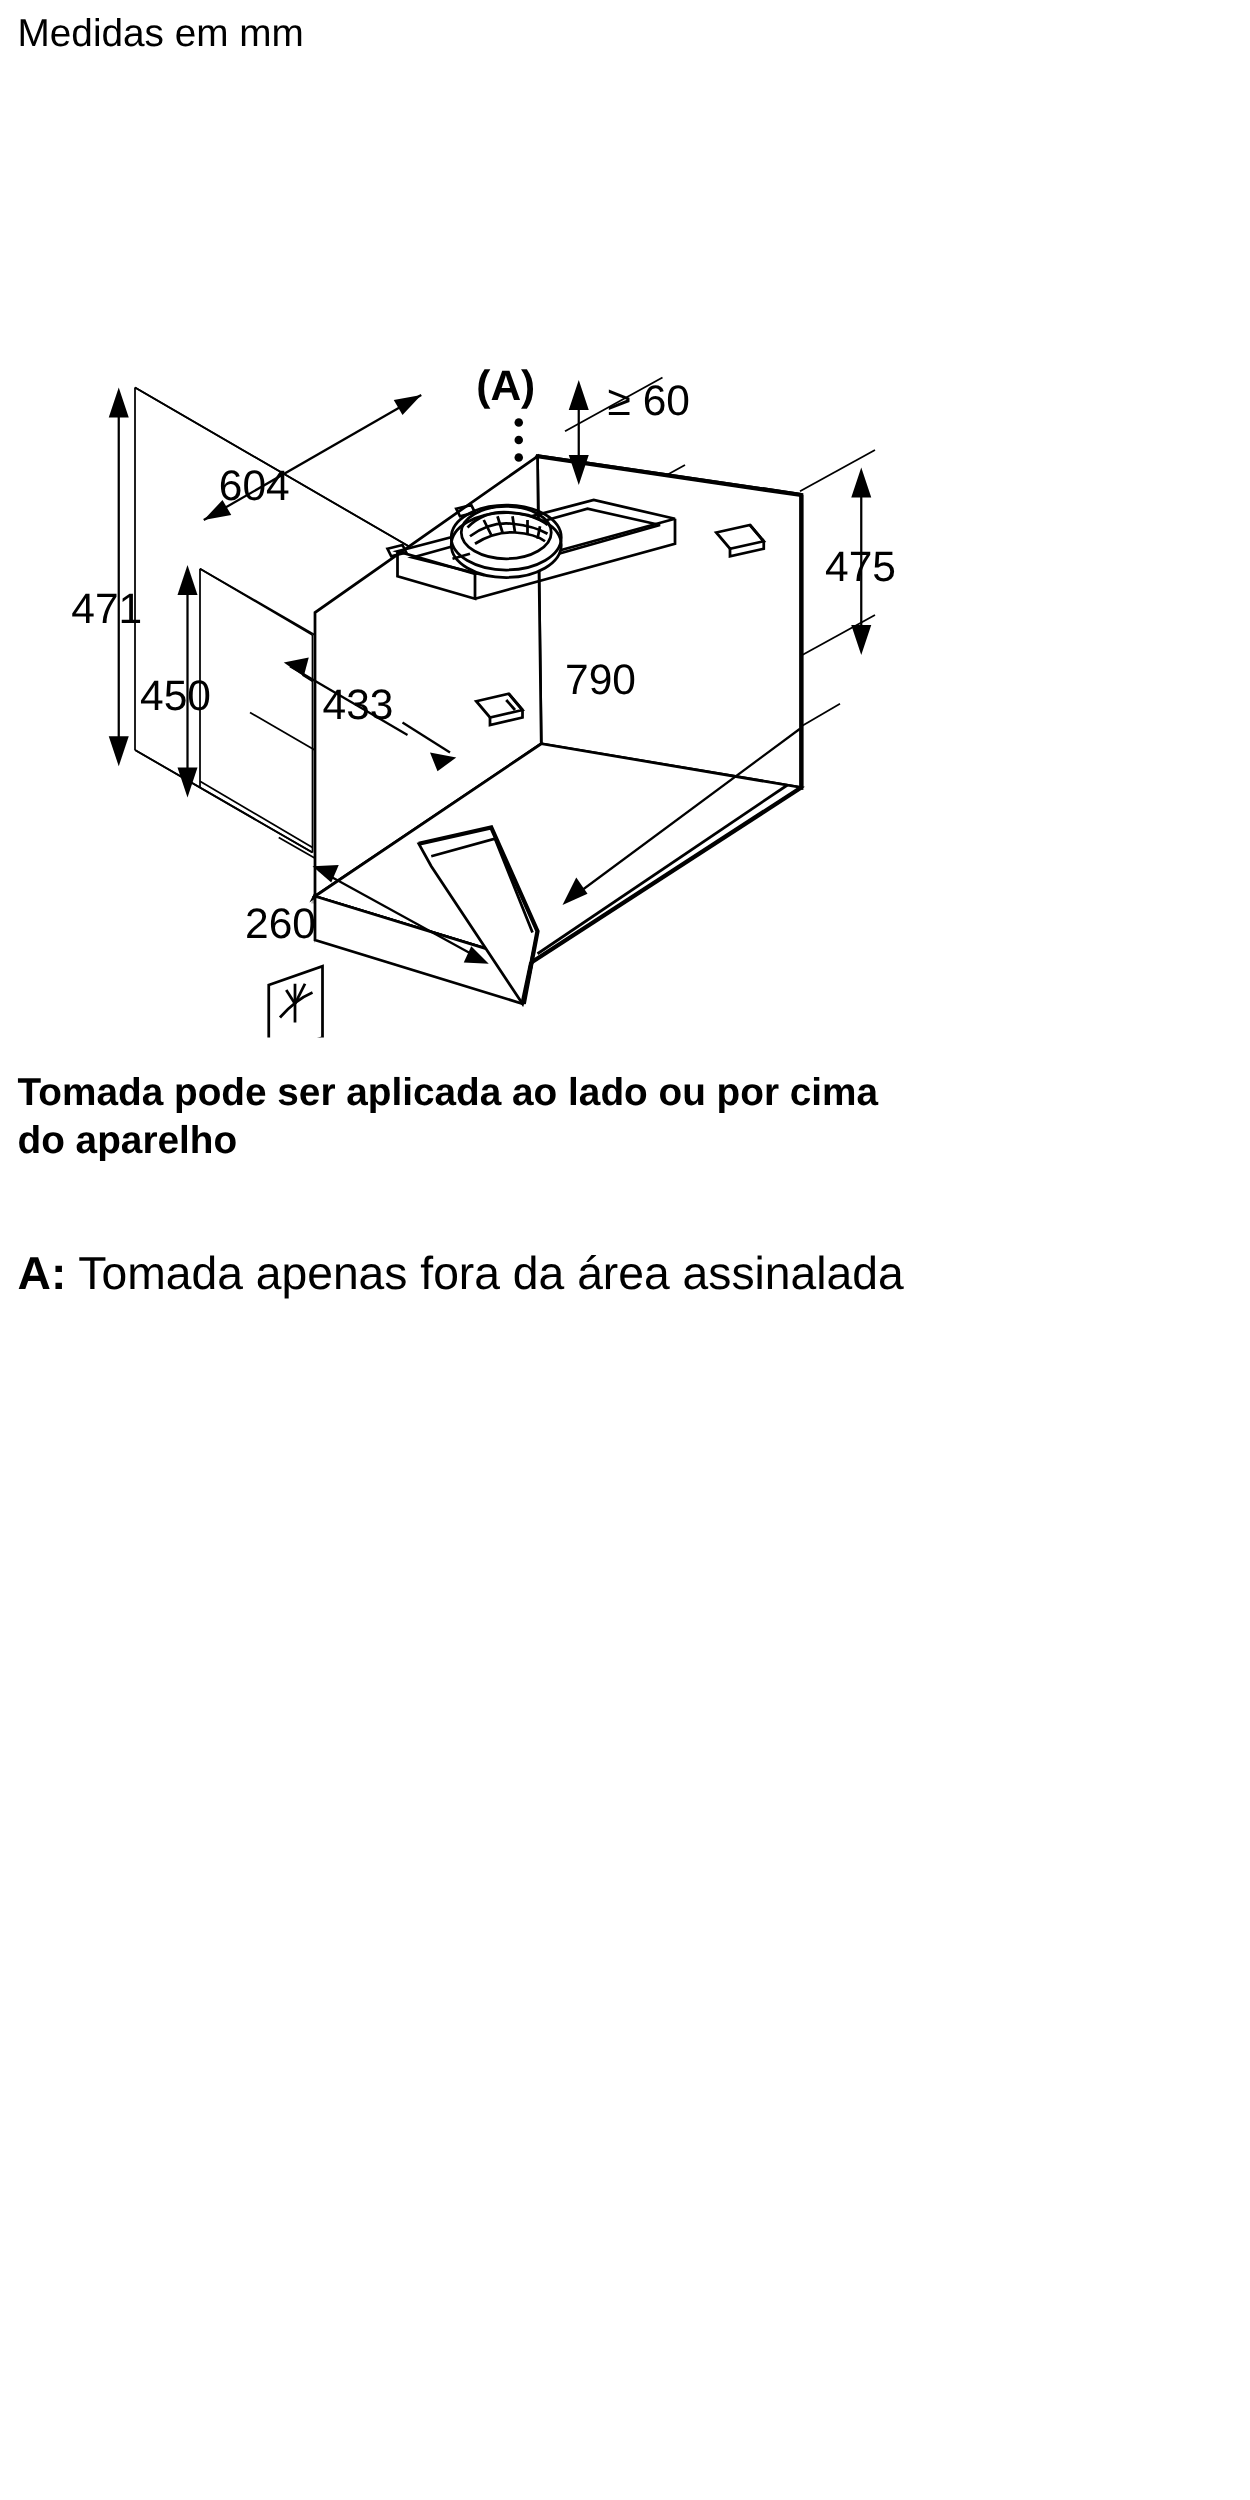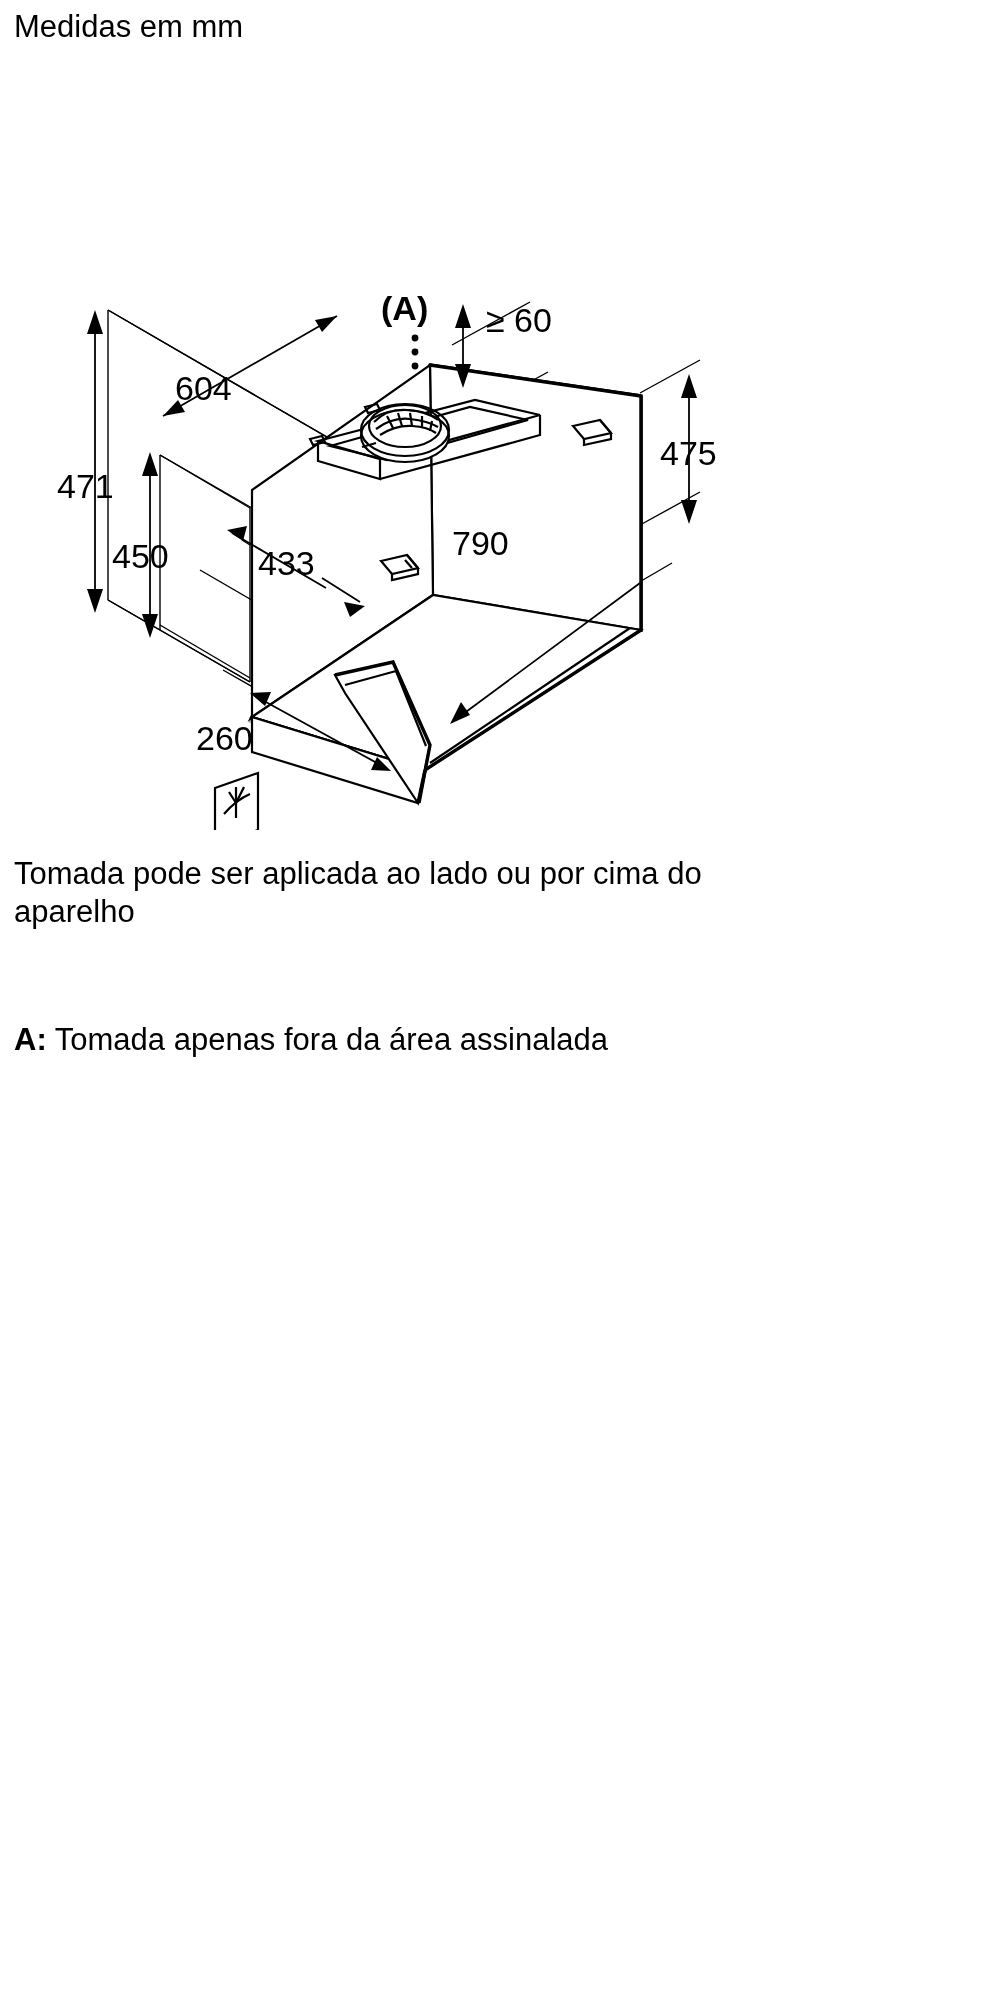--- a/index.html
+++ b/index.html
@@ -20,28 +20,27 @@
     font-size:31px;line-height:38px;font-weight:400;
     letter-spacing:0px;white-space:nowrap;
   }
   .txt-mode{
     position:absolute;left:14px;top:46px;
     font-size:31px;line-height:38px;font-weight:700;
     width:770px;
   }
   .txt-note1{
     position:absolute;left:14px;top:855px;
-    font-size:31px;line-height:38px;font-weight:400;
+    font-size:31px;line-height:38px;font-weight:700;
     width:730px;
   }
   .txt-note2{
     position:absolute;left:14px;top:1000px;
-    font-size:31px;line-height:38px;font-weight:400;
+    font-size:37px;line-height:38px;font-weight:400;
     width:760px;
-    margin-top:21px;
   }
   .txt-note2 .bold{font-weight:700;}
 
   
   .drawing{
     position:absolute;left:0;top:230px;
     width:1000px;height:600px;
   }
   svg{display:block;}
   .ln{fill:none;stroke:#000;stroke-width:2.2;stroke-linecap:butt;stroke-linejoin:miter;}

